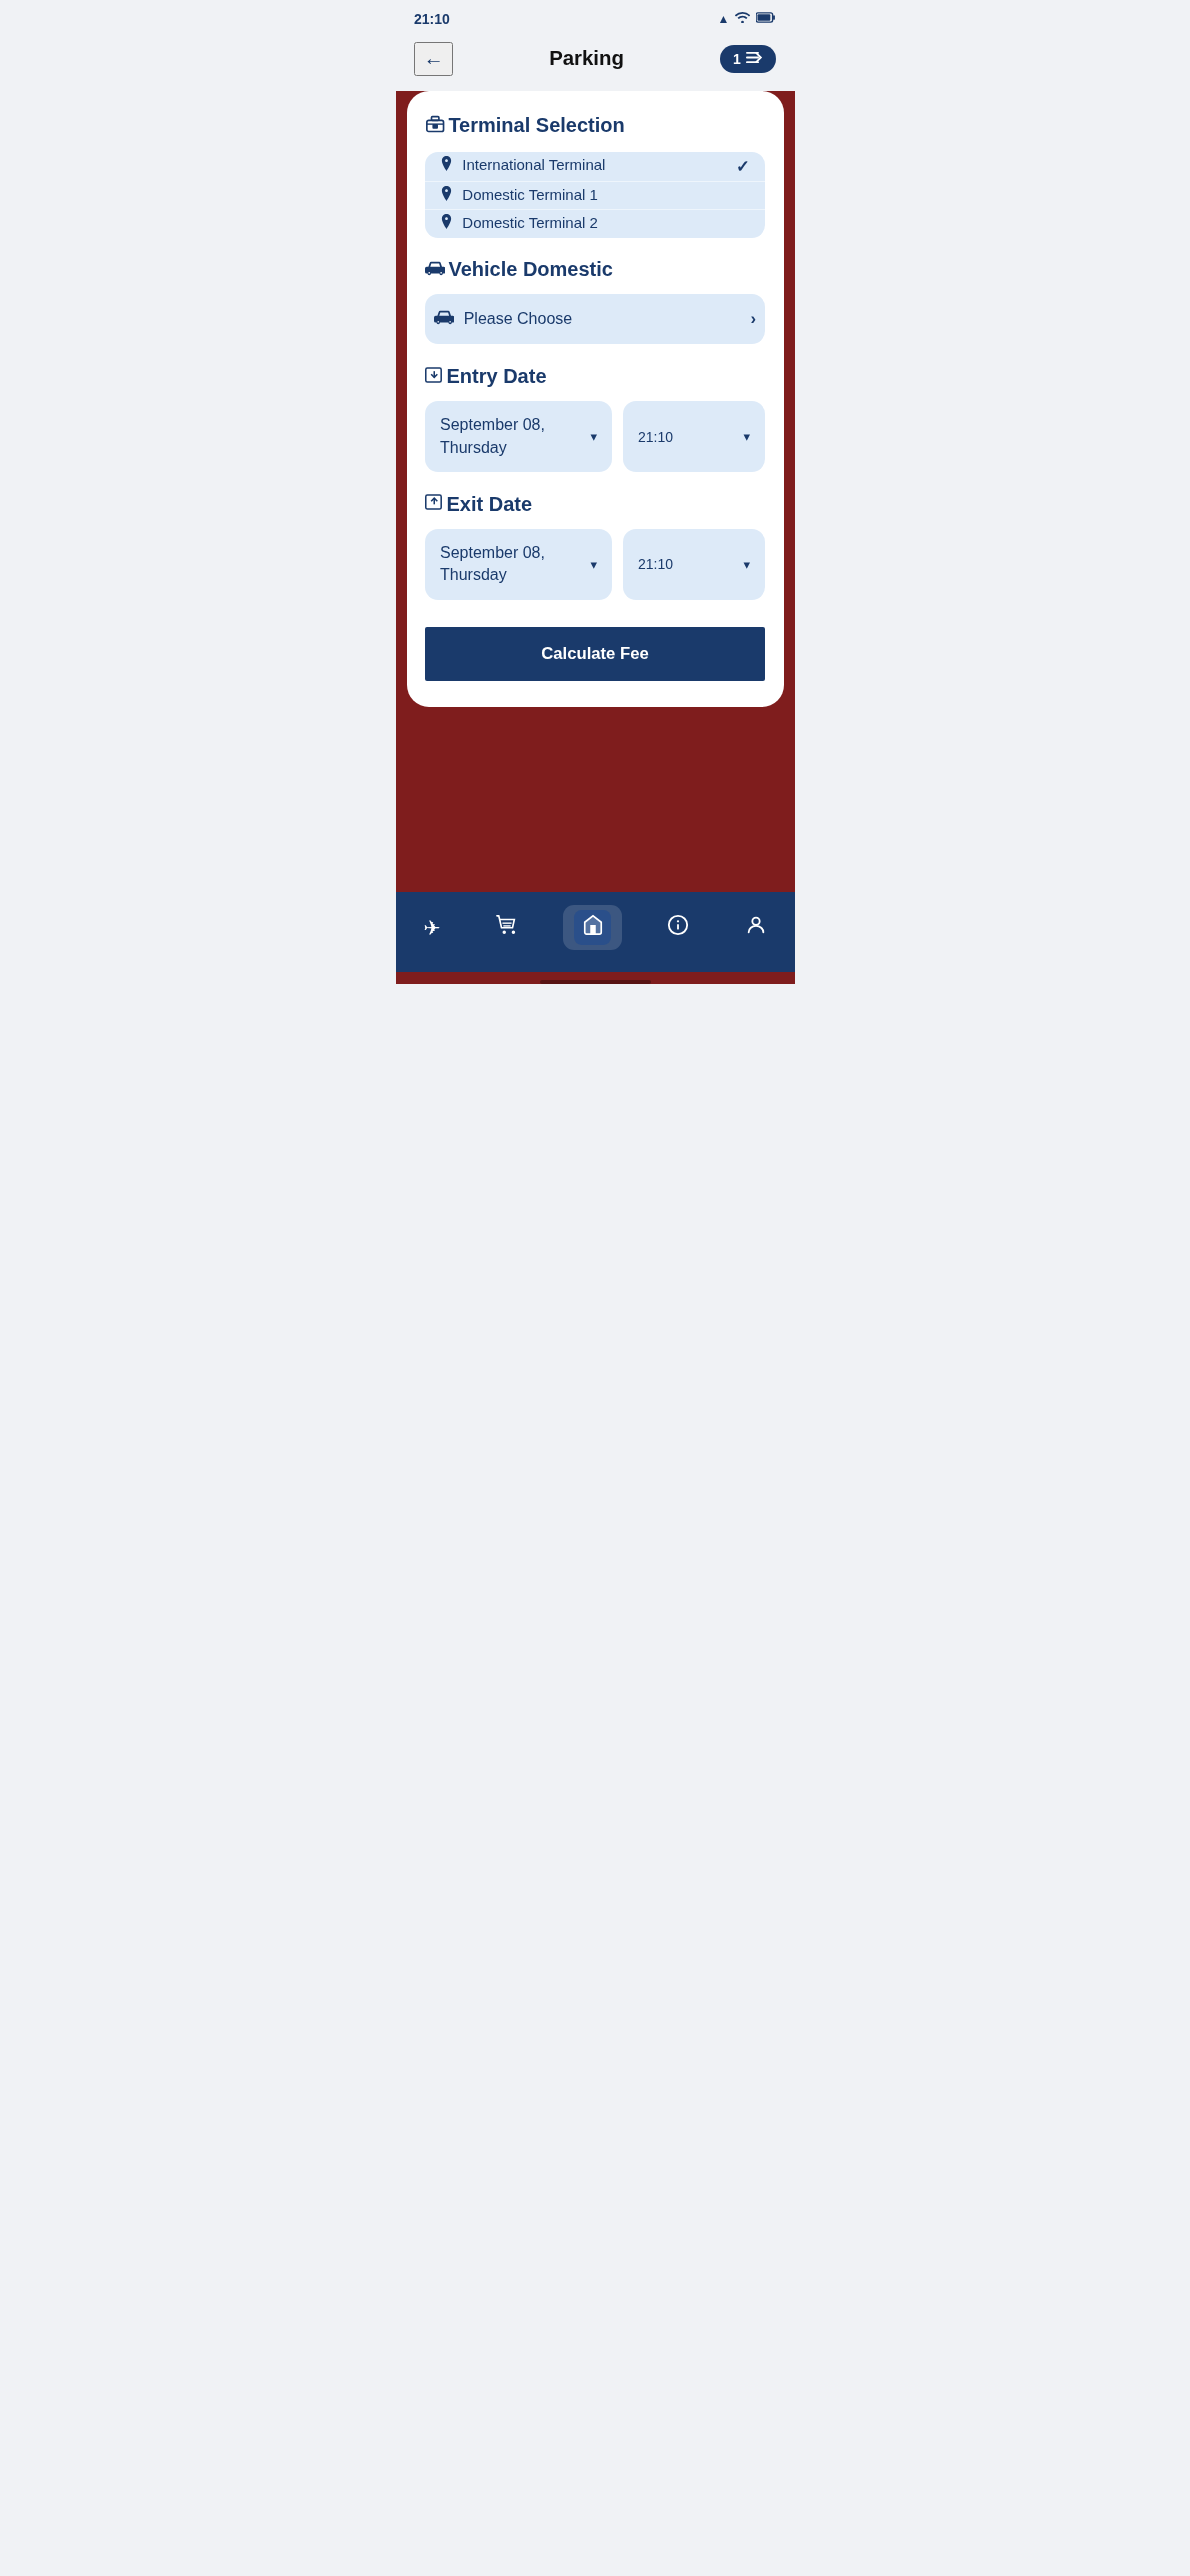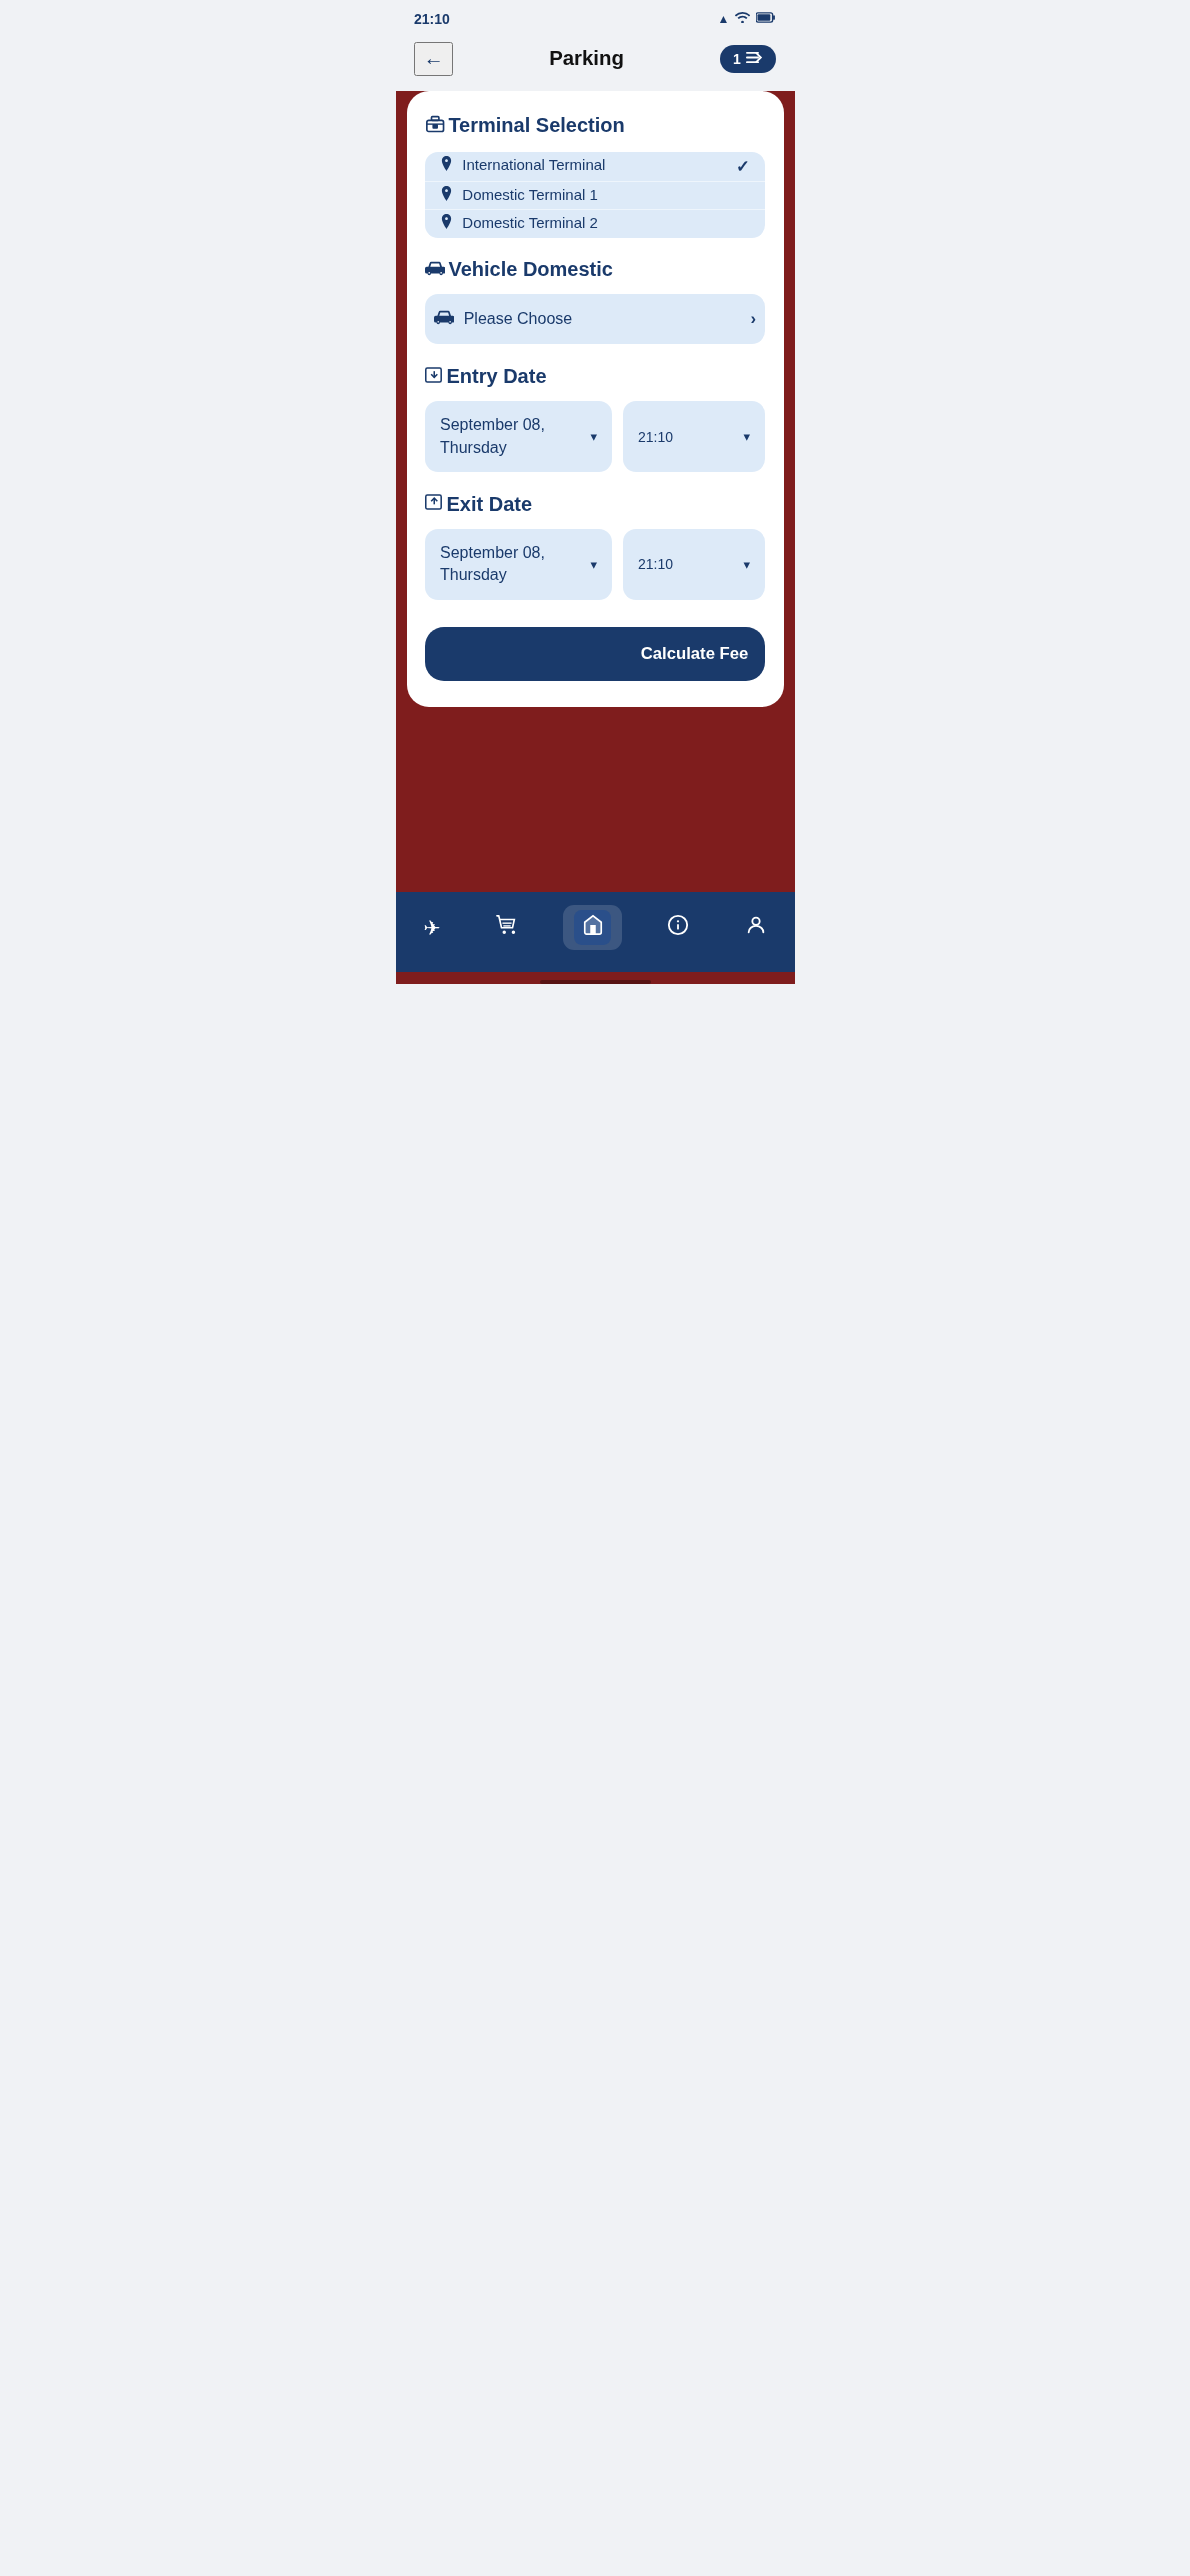--- a/index.html
+++ b/index.html
@@ -208,27 +208,26 @@
     .chevron-down {
       font-size: 13px;
       color: #1a3a6b;
     }
 
     .calculate-btn {
       width: 100%;
       background: #1a3a6b;
       color: white;
       border: none;
-      border-radius: 19px;
+      border-radius: 2px;
       padding: 16.7px;
       font-size: 16.7px;
       font-weight: 600;
       cursor: pointer;
       margin-top: 7.4px;
-      text-align: right;
     }
 
     .bottom-space {
       flex: 1;
       min-height: 185px;
     }
 
     .bottom-nav {
       background: #1a3a6b;
       display: flex;

